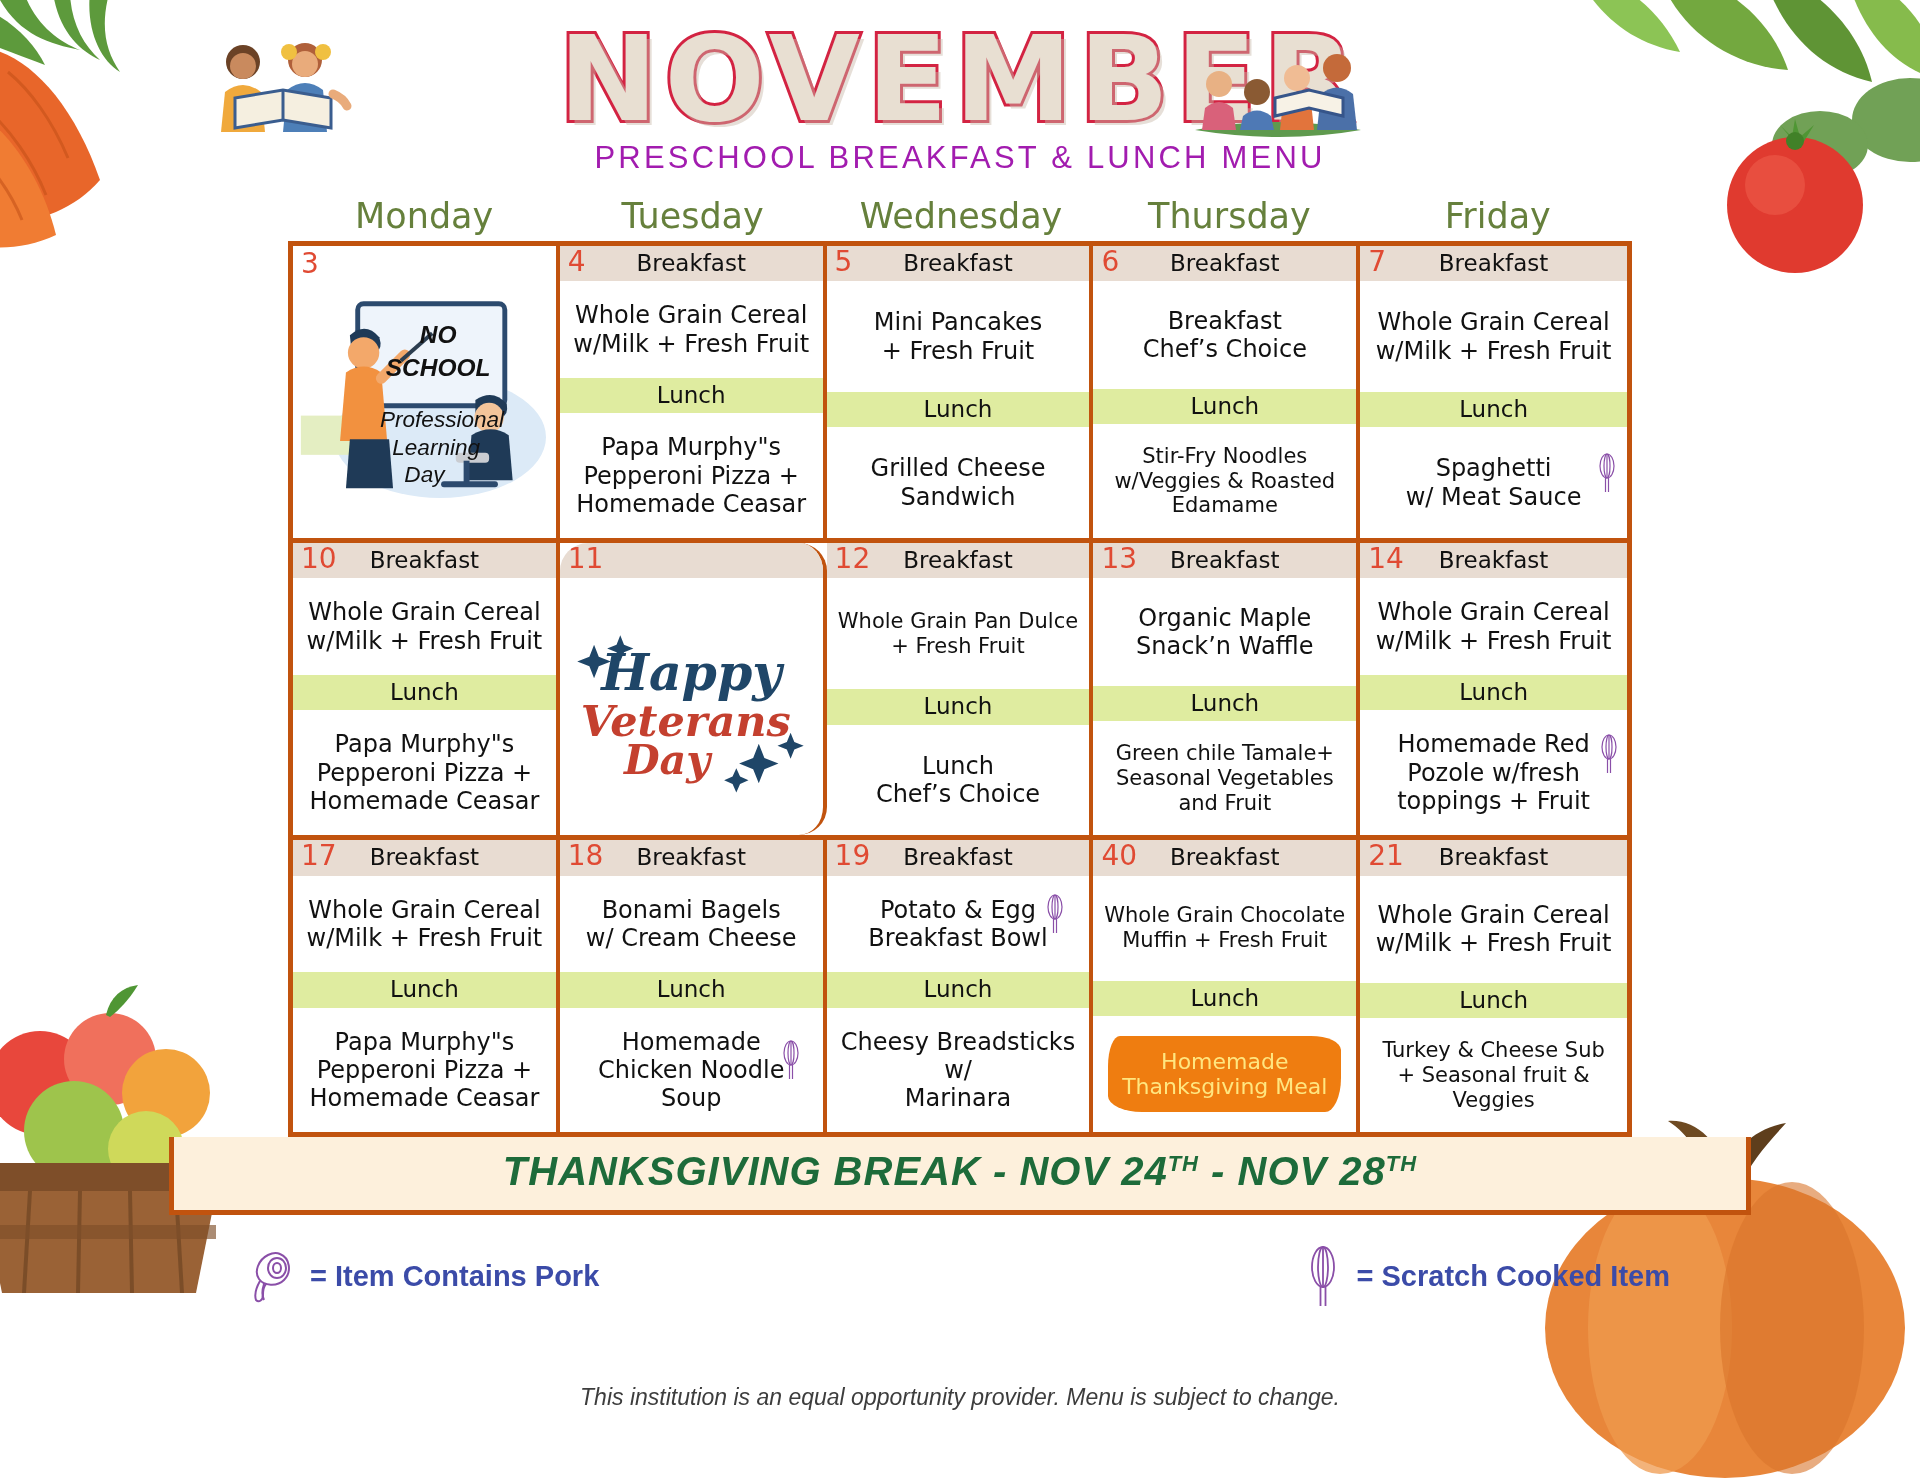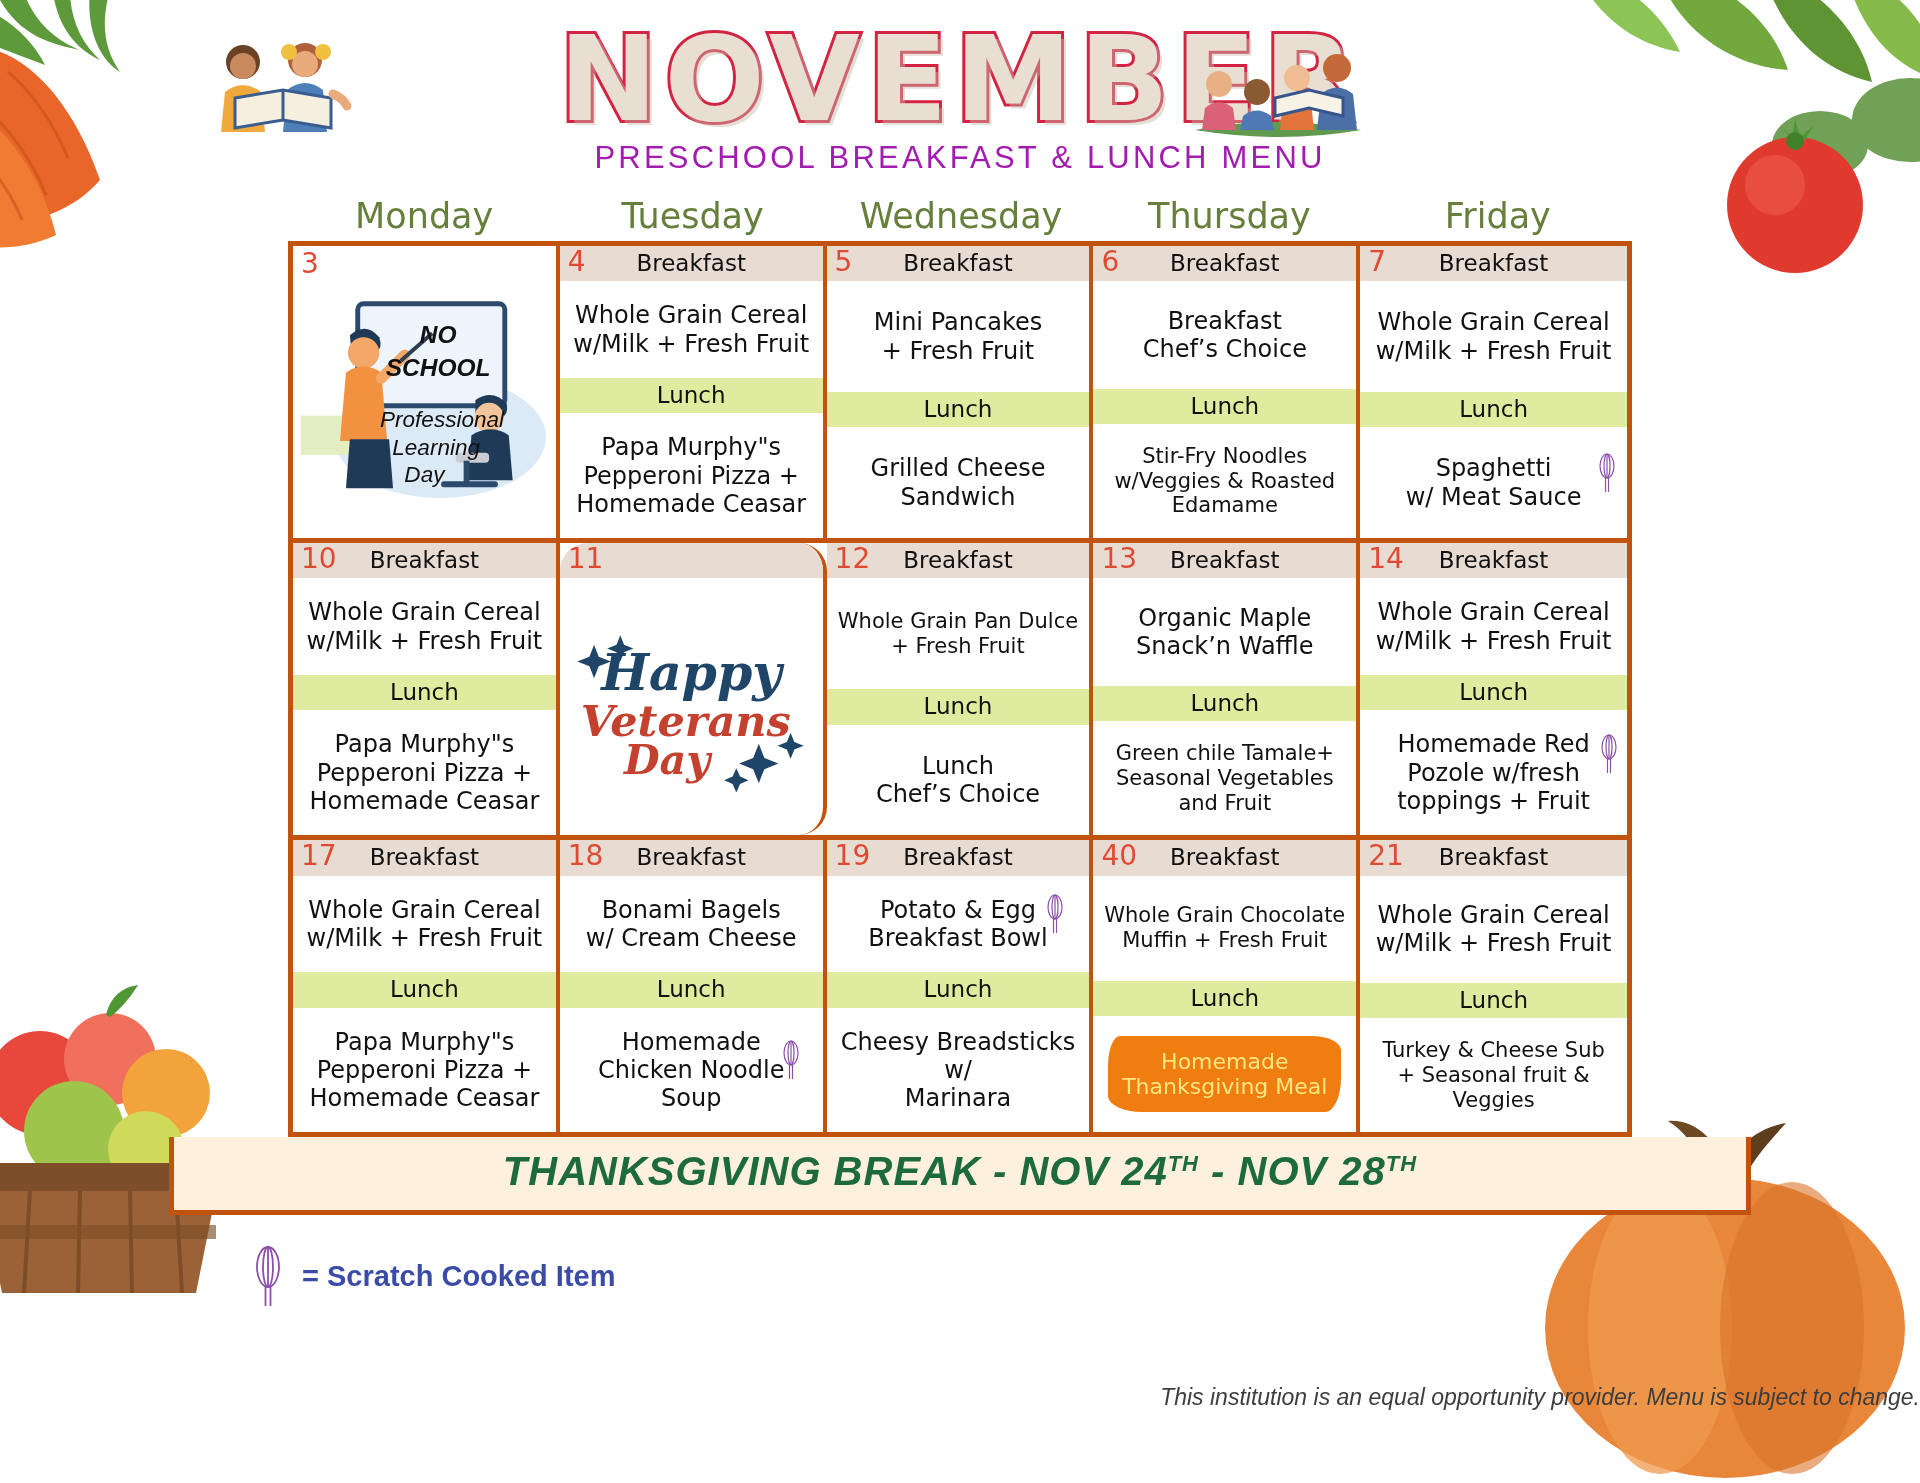--- a/index.html
+++ b/index.html
@@ -174,21 +174,21 @@
   .legtext {
     font-size: 29px;
     color: #3b4ba8;
     font-family: "Liberation Sans", sans-serif;
     font-weight: 600;
   }
 
   
   .footer {
     position: absolute; left: 0; right: 0; bottom: 72px;
-    text-align: right;
+    text-align: center;
     font-size: 23px;
     font-style: italic;
     color: #3d3d3d;
     z-index: 3;
     font-family: "Liberation Sans", sans-serif;
   }
 </style>
 </head>
 <body>
 
@@ -616,20 +616,32 @@
         </div>
     </div>
   </div>
 </div>
 
 <div class="breakbar">
   <span class="breaktext"><span>THANKSGIVING BREAK - NOV 24</span><sup>TH</sup><span> - NOV 28</span><sup>TH</sup></span>
 </div>
 
 <div class="legend">
+  <div class="legitem">
+    <svg width="44" height="56" viewBox="0 0 44 56">
+      <g fill="none" stroke="#8a4fa8" stroke-width="2">
+        <path d="M30 6 C40 10 42 24 34 32 C27 39 14 38 9 31 C4 24 8 12 18 7 C22 5 26 4 30 6 Z"></path>
+        <ellipse cx="27" cy="20" rx="9" ry="10"></ellipse>
+        <ellipse cx="27" cy="20" rx="4" ry="5"></ellipse>
+        <path d="M10 33 C6 40 4 46 6 52 C9 55 13 52 13 47 C13 42 14 38 16 36"></path>
+        <path d="M14 36 C12 42 12 48 14 52"></path>
+      </g>
+    </svg>
+    <span class="legtext">= Item Contains Pork</span>
+  </div>
 
   <div class="legitem">
     <svg width="36" height="62" viewBox="0 0 36 62">
       <g fill="none" stroke="#8a4fa8" stroke-width="1.8">
         <ellipse cx="18" cy="22" rx="11" ry="20"></ellipse>
         <ellipse cx="18" cy="22" rx="5" ry="20"></ellipse>
         <line x1="18" y1="2" x2="18" y2="42"></line>
         <line x1="15.5" y1="42" x2="15.5" y2="61"></line>
         <line x1="20.5" y1="42" x2="20.5" y2="61"></line>
       </g>

